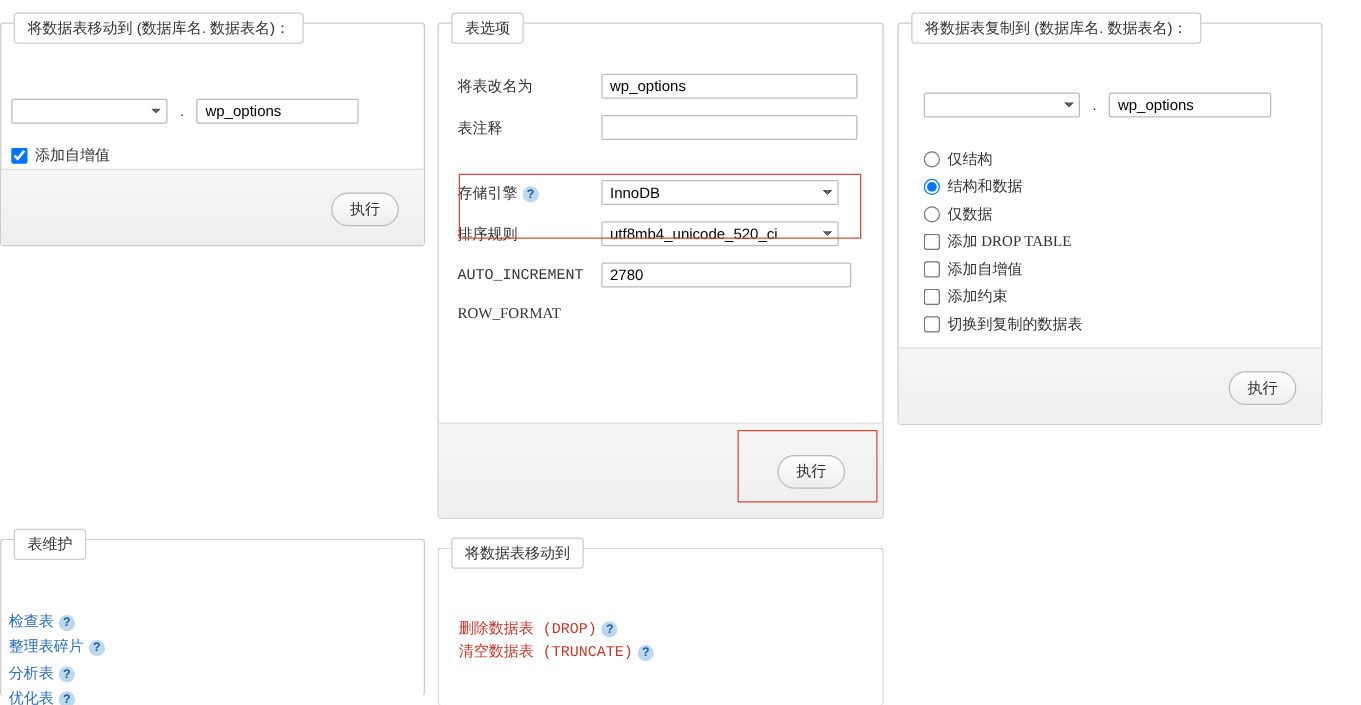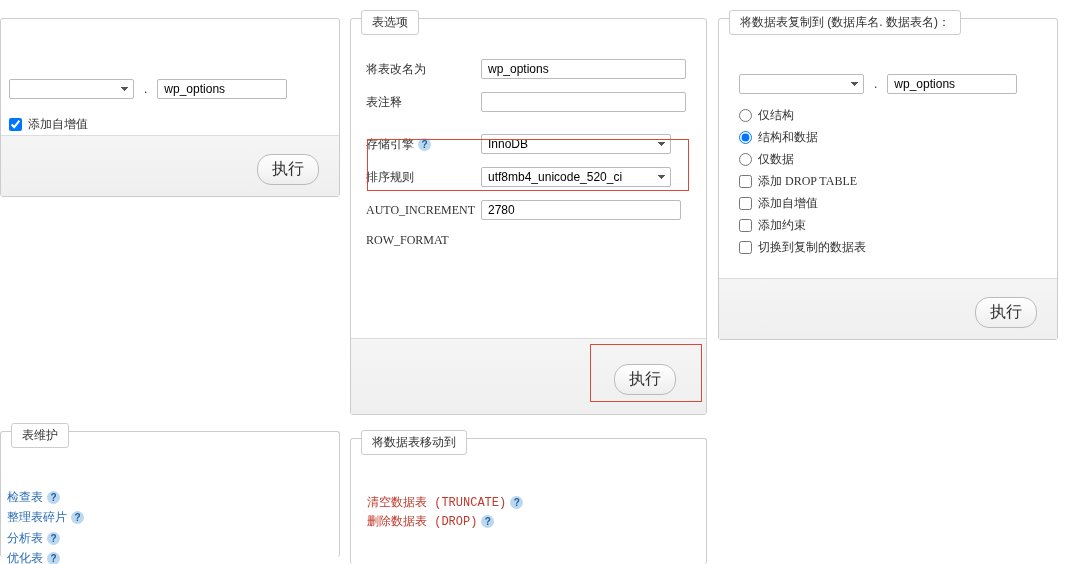--- a/index.html
+++ b/index.html
@@ -11,87 +11,88 @@
 .flabel{width:115px}
 .sel,.txt,.num{font-size:12px;border:1px solid #bbb;background:#fff;height:20px;padding:2px 6px;box-sizing:border-box;border-radius:2px}
 .sel{appearance:none;-webkit-appearance:none;padding-right:18px;background-image:linear-gradient(45deg,transparent 50%,#555 50%),linear-gradient(135deg,#555 50%,transparent 50%);background-position:right 8px center,right 4px center;background-size:4px 4px,4px 4px;background-repeat:no-repeat}
 .txt.wide{width:205px}
 .sel.wide{width:190px}
 .num{width:200px}
 .dot{margin:0 10px}
 .ck{margin:0 6px 0 0;vertical-align:middle}
 .rd{margin:0 6px 0 0;vertical-align:middle}
 .exec-band{position:absolute;left:0;right:0;background:linear-gradient(#f5f5f5,#efefef);border-top:1px solid #ddd}
-.btn{display:inline-block;border:1px solid #bbb;border-radius:14px;padding:4px 14px;background:linear-gradient(#fff,#eee);cursor:pointer;font-size:16px;color:#333}
+.btn{display:inline-block;border:1px solid #bbb;border-radius:14px;padding:4px 14px;background:linear-gradient(#fff,#eee);cursor:pointer;font-size:12px;color:#333}
 .hi{position:absolute;border:1px solid #d94a3a;pointer-events:none}
 .help{display:inline-block;width:13px;height:13px;border-radius:7px;background:#bcd8ef;color:#1b5f9e;font-size:10px;line-height:13px;text-align:center;margin-left:4px;font-weight:bold}
 .link{color:#2a6db8;cursor:pointer;line-height:1.7}
 .link-danger{color:#c0392b;font-family:"Courier New",monospace;font-size:12px;cursor:pointer;line-height:1.6}
 .opts .item{display:block;margin-bottom:5px}
 </style>
 </head>
 <body>
 <div class="canvas">
 
 <div class="panel" style="left:0;top:18px;width:338px;height:177px">
+  <div class="panel-title">将数据表移动到 (数据库名. 数据表名)：</div>
   <div style="position:absolute;left:8px;top:60px;display:flex;align-items:center">
     <select class="sel" style="width:125px"><option></option></select>
     <span class="dot">.</span>
     <input class="txt" style="width: 130px;" value="wp_options">
   </div>
   <div style="position:absolute;left:8px;top:97px">
     <label><input type="checkbox" class="ck" checked="" style=""><span>添加自增值</span></label>
   </div>
   <div class="exec-band" style="bottom:0;height:60px">
     <div style="position:absolute;right:20px;top:18px" class="btn">执行</div>
   </div>
 </div>
 
 <div class="panel" style="left:350px;top:18px;width:355px;height:395px">
   <div class="panel-title">表选项</div>
   <div class="body-pad">
     <div class="row">
           <div class="flabel">将表改名为</div>
           <input class="txt wide" value="wp_options" style="">
         </div>
-    <div class="row" style="margin-bottom:22px">
+    <div class="row" style="margin-bottom:32px">
           <div class="flabel">表注释</div>
           <input class="txt wide" value="" style="">
         </div>
     <div class="row">
           <div class="flabel"><span>存储引擎</span><span class="help">?</span></div>
           <select class="sel wide"><option>InnoDB</option></select>
         </div>
     <div class="row">
           <div class="flabel">排序规则</div>
           <select class="sel wide"><option>utf8mb4_unicode_520_ci</option></select>
         </div>
     <div class="row">
-          <div class="flabel" style="font-family:Liberation Serif, serif">AUTO_INCREMENT</div>
+          <div class="flabel" style="font-family:Liberation Mono, monospace">AUTO_INCREMENT</div>
           <input type="number" class="num" value="2780" style="">
         </div>
     <div class="row">
           <div class="flabel" style="font-family:Liberation Serif, serif">ROW_FORMAT</div>
         </div>
   </div>
   <div class="hi" style="left:16px;top:120px;width:320px;height:50px"></div>
   <div class="exec-band" style="bottom:0;height:75px">
     <div class="hi" style="right:4px;top:5px;width:110px;height:56px"></div>
     <div style="position:absolute;right:30px;top:25px" class="btn">执行</div>
   </div>
 </div>
 
 <div class="panel" style="left:718px;top:18px;width:338px;height:320px">
   <div class="panel-title">将数据表复制到 (数据库名. 数据表名)：</div>
   <div style="position:absolute;left:20px;top:55px;display:flex;align-items:center">
     <select class="sel" style="width:125px"><option></option></select>
     <span class="dot">.</span>
     <input class="txt" style="width: 130px;" value="wp_options">
   </div>
-  <div class="opts" style="position:absolute;left:20px;top:88px">
+  <div class="opts" style="position:absolute;left:20px;top:100px">
     <label class="item"><input type="radio" name="cpm" class="rd" style=""><span>仅结构</span></label>
     <label class="item"><input type="radio" name="cpm" class="rd" checked="" style=""><span>结构和数据</span></label>
     <label class="item"><input type="radio" name="cpm" class="rd" style=""><span>仅数据</span></label>
     <label class="item" style="margin-top:2px"><input type="checkbox" class="ck" style=""><span style="font-family:Liberation Serif, serif">添加 DROP TABLE</span></label>
     <label class="item"><input type="checkbox" class="ck" style=""><span>添加自增值</span></label>
     <label class="item"><input type="checkbox" class="ck" style=""><span>添加约束</span></label>
     <label class="item"><input type="checkbox" class="ck" style=""><span>切换到复制的数据表</span></label>
   </div>
   <div class="exec-band" style="bottom:0;height:60px">
     <div style="position:absolute;right:20px;top:18px" class="btn">执行</div>
@@ -104,18 +105,18 @@
     <div><span class="link">检查表</span><span class="help">?</span></div>
     <div><span class="link">整理表碎片</span><span class="help">?</span></div>
     <div><span class="link">分析表</span><span class="help">?</span></div>
     <div><span class="link">优化表</span><span class="help">?</span></div>
   </div>
 </div>
 
 <div class="panel" style="left:350px;top:438px;width:355px;height:125px;border-bottom:none">
   <div class="panel-title">将数据表移动到</div>
   <div style="position:absolute;left:16px;top:55px">
+    <div><span class="link-danger">删除数据表 (DROP)</span><span class="help">?</span></div>
     <div><span class="link-danger">清空数据表 (TRUNCATE)</span><span class="help">?</span></div>
-    <div><span class="link-danger">删除数据表 (DROP)</span><span class="help">?</span></div>
   </div>
 </div>
 
 </div>
 
 </body></html>

